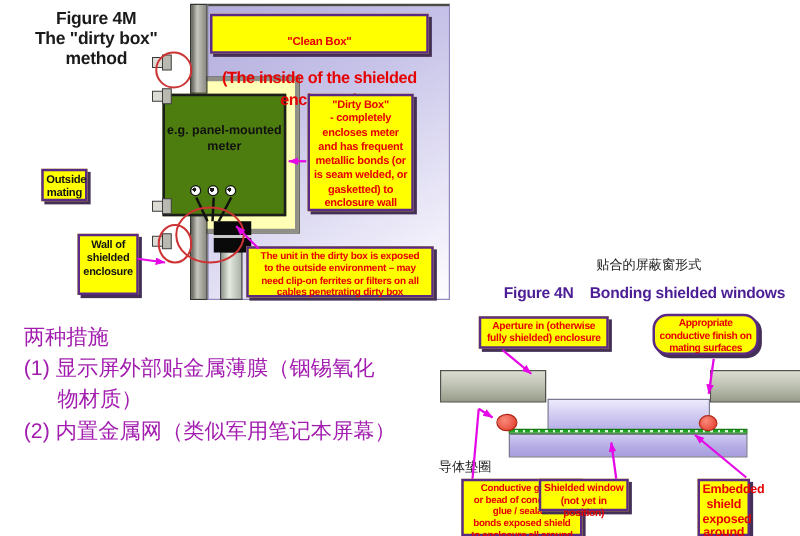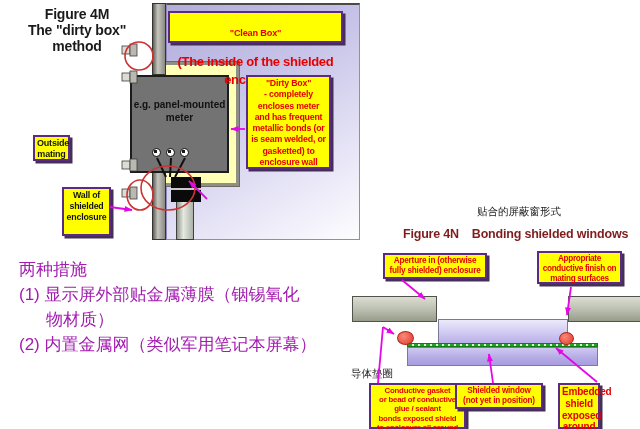--- a/index.html
+++ b/index.html
@@ -19,21 +19,21 @@
   
   .clean-panel{left:151px;top:3px;width:194px;height:237px;z-index:1;
       background:linear-gradient(150deg,#b3addc 0%,#c6c2e8 35%,#e9e7f7 75%,#fdfdff 100%);
       border:1px solid #8f89bd;border-top:2px solid #4a4a46;}
   .wall{width:14px;left:137px;z-index:3;border:1px solid #35352f;
       background:linear-gradient(90deg,#5e5e58 0%,#c6c6be 40%,#8a8a82 100%);}
   .wall.top{top:3px;height:72px;}
   .wall.bottom{top:172px;height:68px;}
   .dirty-box{left:138px;top:62px;width:86px;height:124px;z-index:2;
       background:#ffffb6;border:3px solid #8f8f87;outline:1px solid #6b6b63;}
-  .meter{left:115px;top:75px;width:99px;height:98px;z-index:4;background:#737373;
+  .meter{left:115px;top:75px;width:99px;height:98px;z-index:4;background:#4d7c0f;
       border:2px solid #1c1c1c;display:flex;align-items:center;justify-content:center;
       text-align:center;font-weight:bold;font-size:10px;color:#111;line-height:1.3;
       padding-bottom:26px;}
   .terminal{position:absolute;width:9px;height:9px;border:1.5px solid #1a1a1a;border-radius:50%;
       background:radial-gradient(circle at 36% 38%, #1a1a1a 0 1.6px, #ffffff 1.7px);z-index:5;}
   .ferrite{left:156px;top:177px;width:30px;height:25px;z-index:5;
       background:linear-gradient(#0a0a0a 0 45%, #c9c9c9 45% 53%, #0a0a0a 53% 100%);}
   .cable{left:161px;top:201px;width:18px;height:39px;z-index:4;border:1px solid #3f3f3f;
       background:linear-gradient(90deg,#8f978b,#e6eae2 40%,#aab2a6);}
 
@@ -53,21 +53,21 @@
       background:radial-gradient(circle at 38% 35%, #f98a7a, #e84b3c 75%);}
   .slide-edge{left:635px;top:224px;width:2px;height:205px;background:#b5b5ae;z-index:1;}
 
   
   .fig4m-title{left:2px;top:6px;width:120px;text-align:center;color:#1a1a1a;z-index:2;}
   .fig4m-title .big{font-weight:bold;font-size:14px;line-height:1.15;letter-spacing:-0.2px;}
   .fig4m-title .small{font-weight:bold;font-size:11px;line-height:1.2;margin-top:2px;letter-spacing:-0.2px;}
   .cn-notes{left:4px;top:257px;width:345px;font-size:17px;color:#a21caf;line-height:25px;z-index:2;}
   .cn-notes .indent{padding-left:27px;}
   .fig4n-caption{left:462px;top:205px;font-size:10.5px;color:#222;z-index:2;}
-  .fig4n-title{left:388px;top:227px;font-weight:bold;font-size:12.5px;color:#7f1d1d;z-index:2;letter-spacing:-0.2px;}
+  .fig4n-title{left:388px;top:227px;font-weight:bold;font-size:12.5px;color:#4c1d95;z-index:2;letter-spacing:-0.2px;}
   .fig4n-title .ttl{margin-left:13px;}
   .cn-gasket{left:336px;top:367px;font-size:10.5px;color:#222;z-index:2;}
 
   svg.overlay{position:absolute;left:0;top:0;z-index:8;pointer-events:none;}
 </style>
 </head>
 <body>
 
 <div id="canvas">
 
@@ -106,56 +106,60 @@
 gasketted) to
 enclosure wall</div>
 
   <div class="ylab black" style="left:33px;top:135px;width:37px;height:26px;font-size:9px;">Outside
 mating</div>
 
   <div class="ylab black" style="left:62px;top:187px;width:49px;height:49px;font-size:8.8px;">Wall of
 shielded
 enclosure</div>
 
+  <div class="ylab" style="left:197px;top:197px;width:150px;height:41px;font-size:8px;line-height:1.23;letter-spacing:-0.2px;">The unit in the dirty box is exposed
+to the outside environment – may
+need clip-on ferrites or filters on all
+cables penetrating dirty box</div>
 
   <div class="abs cn-notes">
     <div>两种措施</div>
     <div>(1) 显示屏外部贴金属薄膜（铟锡氧化</div>
     <div class="indent">物材质）</div>
     <div>(2) 内置金属网（类似军用笔记本屏幕）</div>
   </div>
 
   <div class="abs fig4n-caption">贴合的屏蔽窗形式</div>
   <div class="abs fig4n-title">
     <span>Figure 4N</span><span class="ttl">Bonding shielded windows</span>
   </div>
 
   <div class="ylab" style="left:383px;top:253px;width:104px;height:26px;font-size:8.2px;">Aperture in (otherwise
 fully shielded) enclosure</div>
-  <div class="ylab" style="left:537px;top:251px;width:85px;height:33px;font-size:8.2px;letter-spacing:-0.3px;">Appropriate
+  <div class="ylab" style="left:522px;top:251px;width:85px;height:33px;font-size:8.2px;letter-spacing:-0.3px;border-radius:12px;">Appropriate
 conductive finish on
 mating surfaces</div>
 
   <div class="abs bar left"></div>
   <div class="abs bar right"></div>
   <div class="abs win-upper"></div>
   <div class="abs green-line"></div>
   <div class="abs win-lower"></div>
   <div class="gasket" style="left:397px;top:331px;width:17px;height:14px;"></div>
   <div class="gasket" style="left:559px;top:332px;width:15px;height:13px;"></div>
   <div class="abs slide-edge"></div>
 
   <div class="abs cn-gasket">导体垫圈</div>
 
   <div class="ylab" style="left:369px;top:383px;width:97px;height:46px;font-size:7.8px;line-height:1.18;letter-spacing:-0.2px;">Conductive gasket
 or bead of conductive
 glue / sealant
 bonds exposed shield
 to enclosure all around</div>
-  <div class="ylab" style="left:455px;top:383px;width:88px;height:26px;font-size:8.2px;">Shielded window
+  <div class="ylab" style="left:431px;top:383px;width:72px;height:26px;font-size:8.2px;">Shielded window
 (not yet in position)</div>
   <div class="ylab" style="left:558px;top:383px;width:42px;height:46px;font-size:10px;line-height:1.18;">Embedded
 shield exposed
 around all
 window edges</div>
 
   <svg class="overlay" width="640" height="429" viewBox="0 0 640 429">
     <defs>
       <marker id="ah" markerUnits="userSpaceOnUse" markerWidth="10" markerHeight="8" refX="7.5" refY="3" orient="auto">
         <path d="M0,0 L8,3 L0,6 z" fill="#e607e6"></path>

